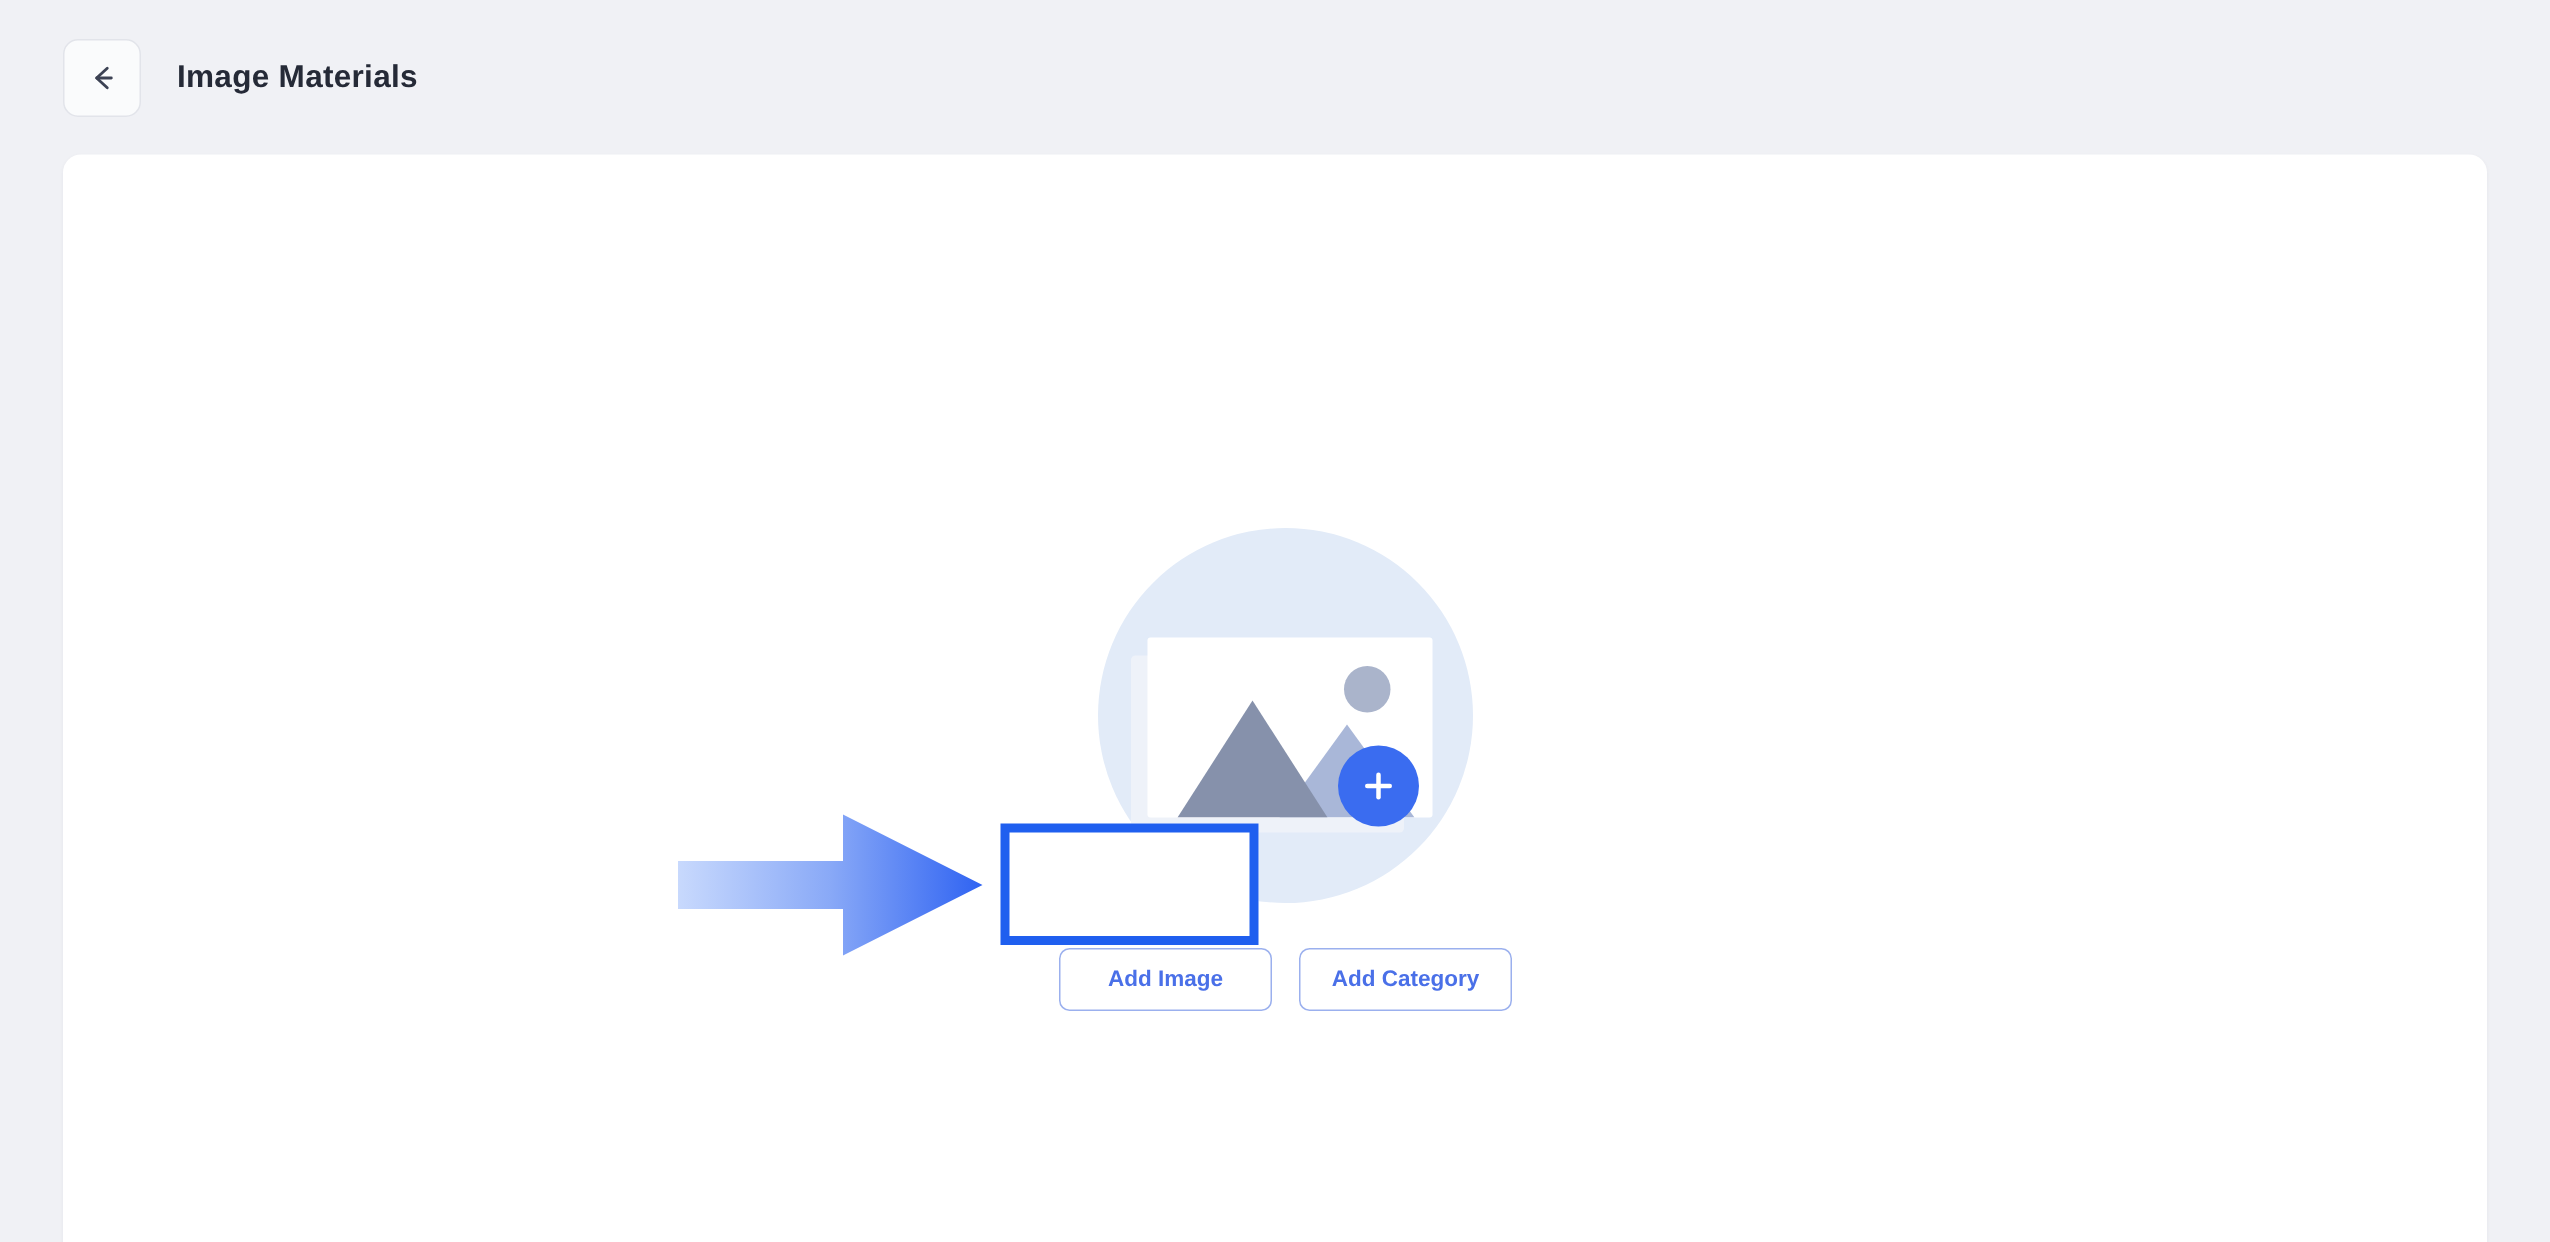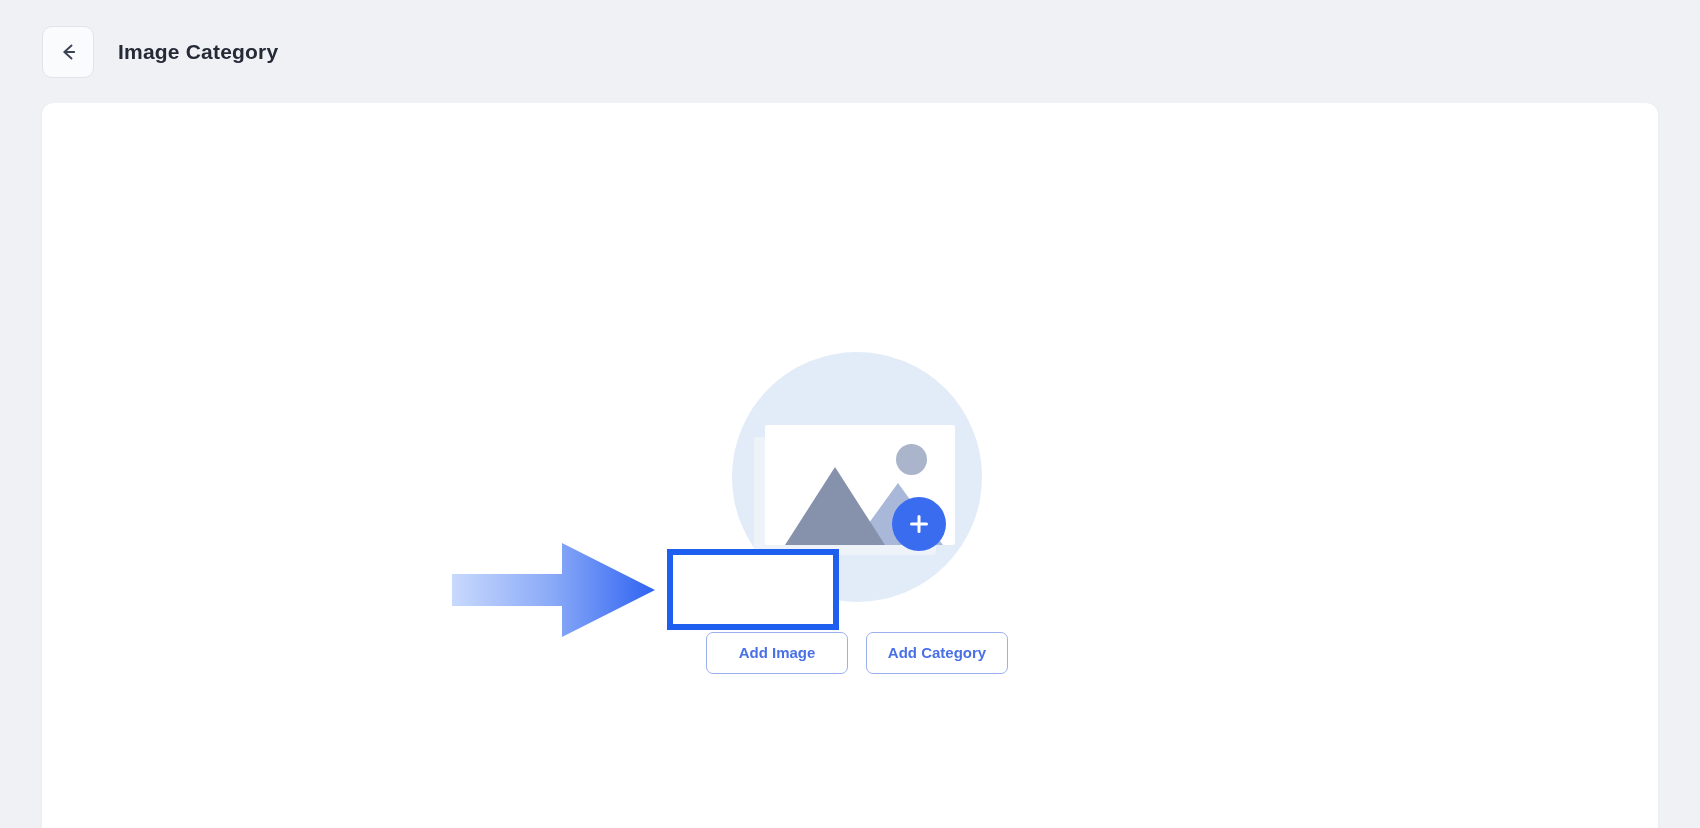--- a/index.html
+++ b/index.html
@@ -207,21 +207,21 @@
 
 <div class="header">
   <div class="back-button">
     <span>
       <svg width="22" height="22" viewBox="0 0 22 22">
         <path d="M14.5 4.5 L7.4 11 L14.5 17.5" fill="none" stroke="#3c4254" stroke-width="1.9" stroke-linecap="round" stroke-linejoin="round"></path>
         <line x1="7.6" y1="11" x2="17.2" y2="11" stroke="#3c4254" stroke-width="1.9" stroke-linecap="round"></line>
       </svg>
     </span>
   </div>
-  <div class="page-title">Image Category</div>
+  <div class="page-title">Image Materials</div>
 </div>
 
 <div class="content-card">
   <div class="empty-state">
 
     <div class="illustration">
       <div class="illo-circle"></div>
       <div class="illo-shadow-card"></div>
       <div class="illo-photo">
         <div class="illo-sun"></div>

